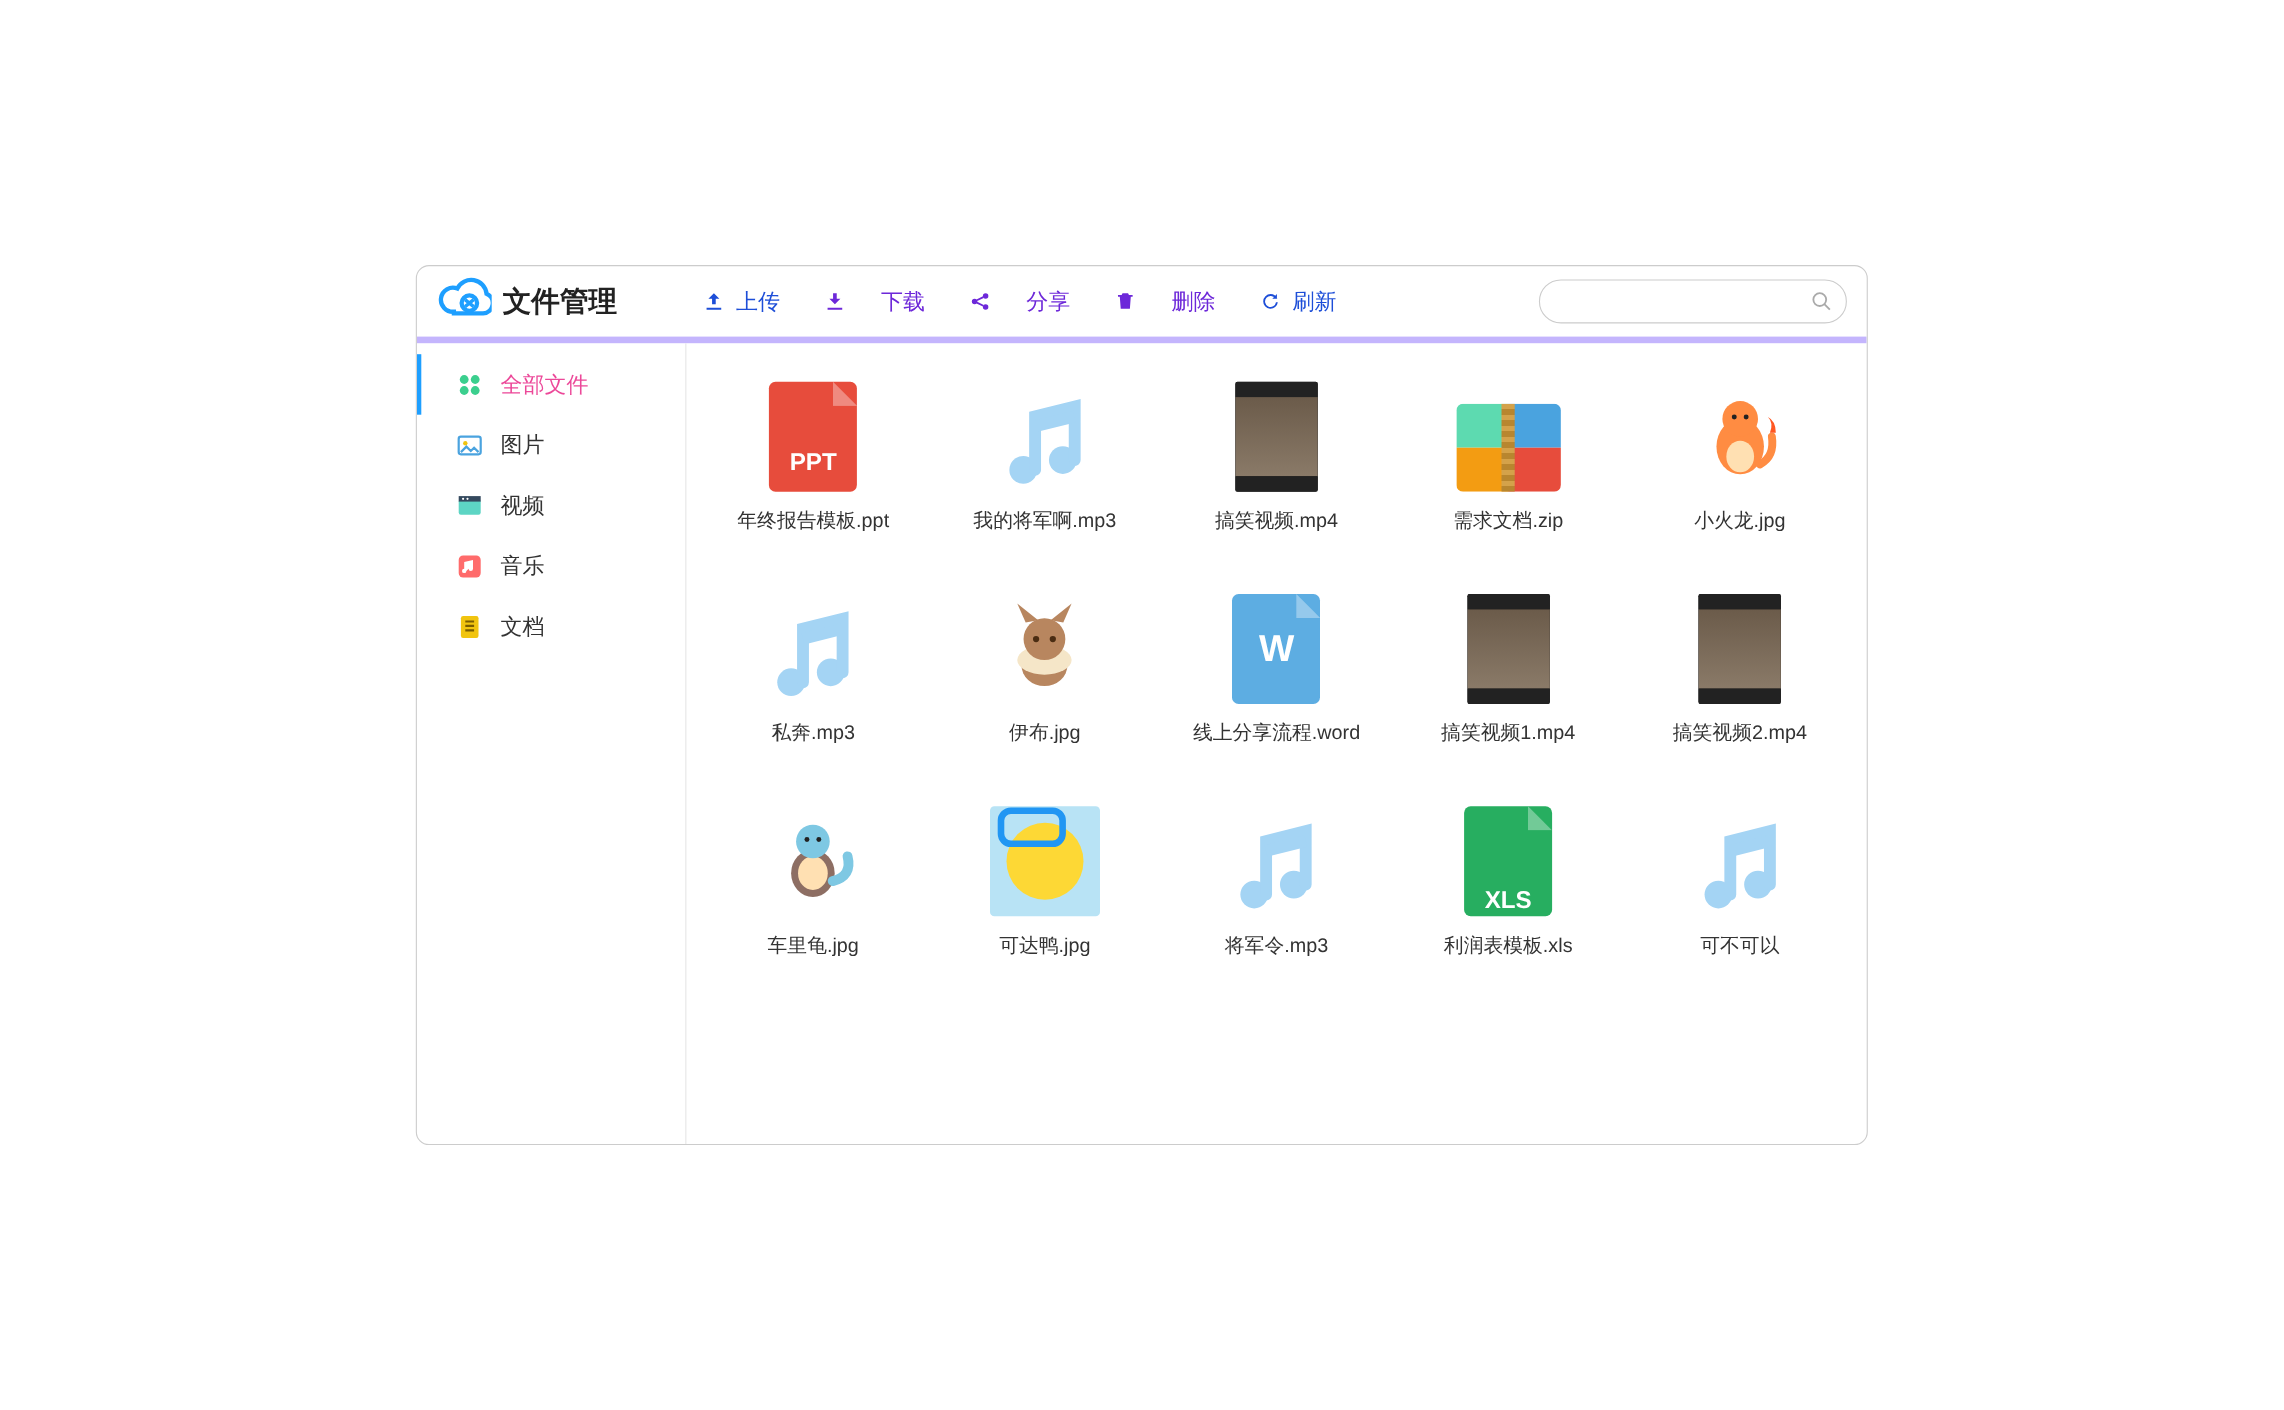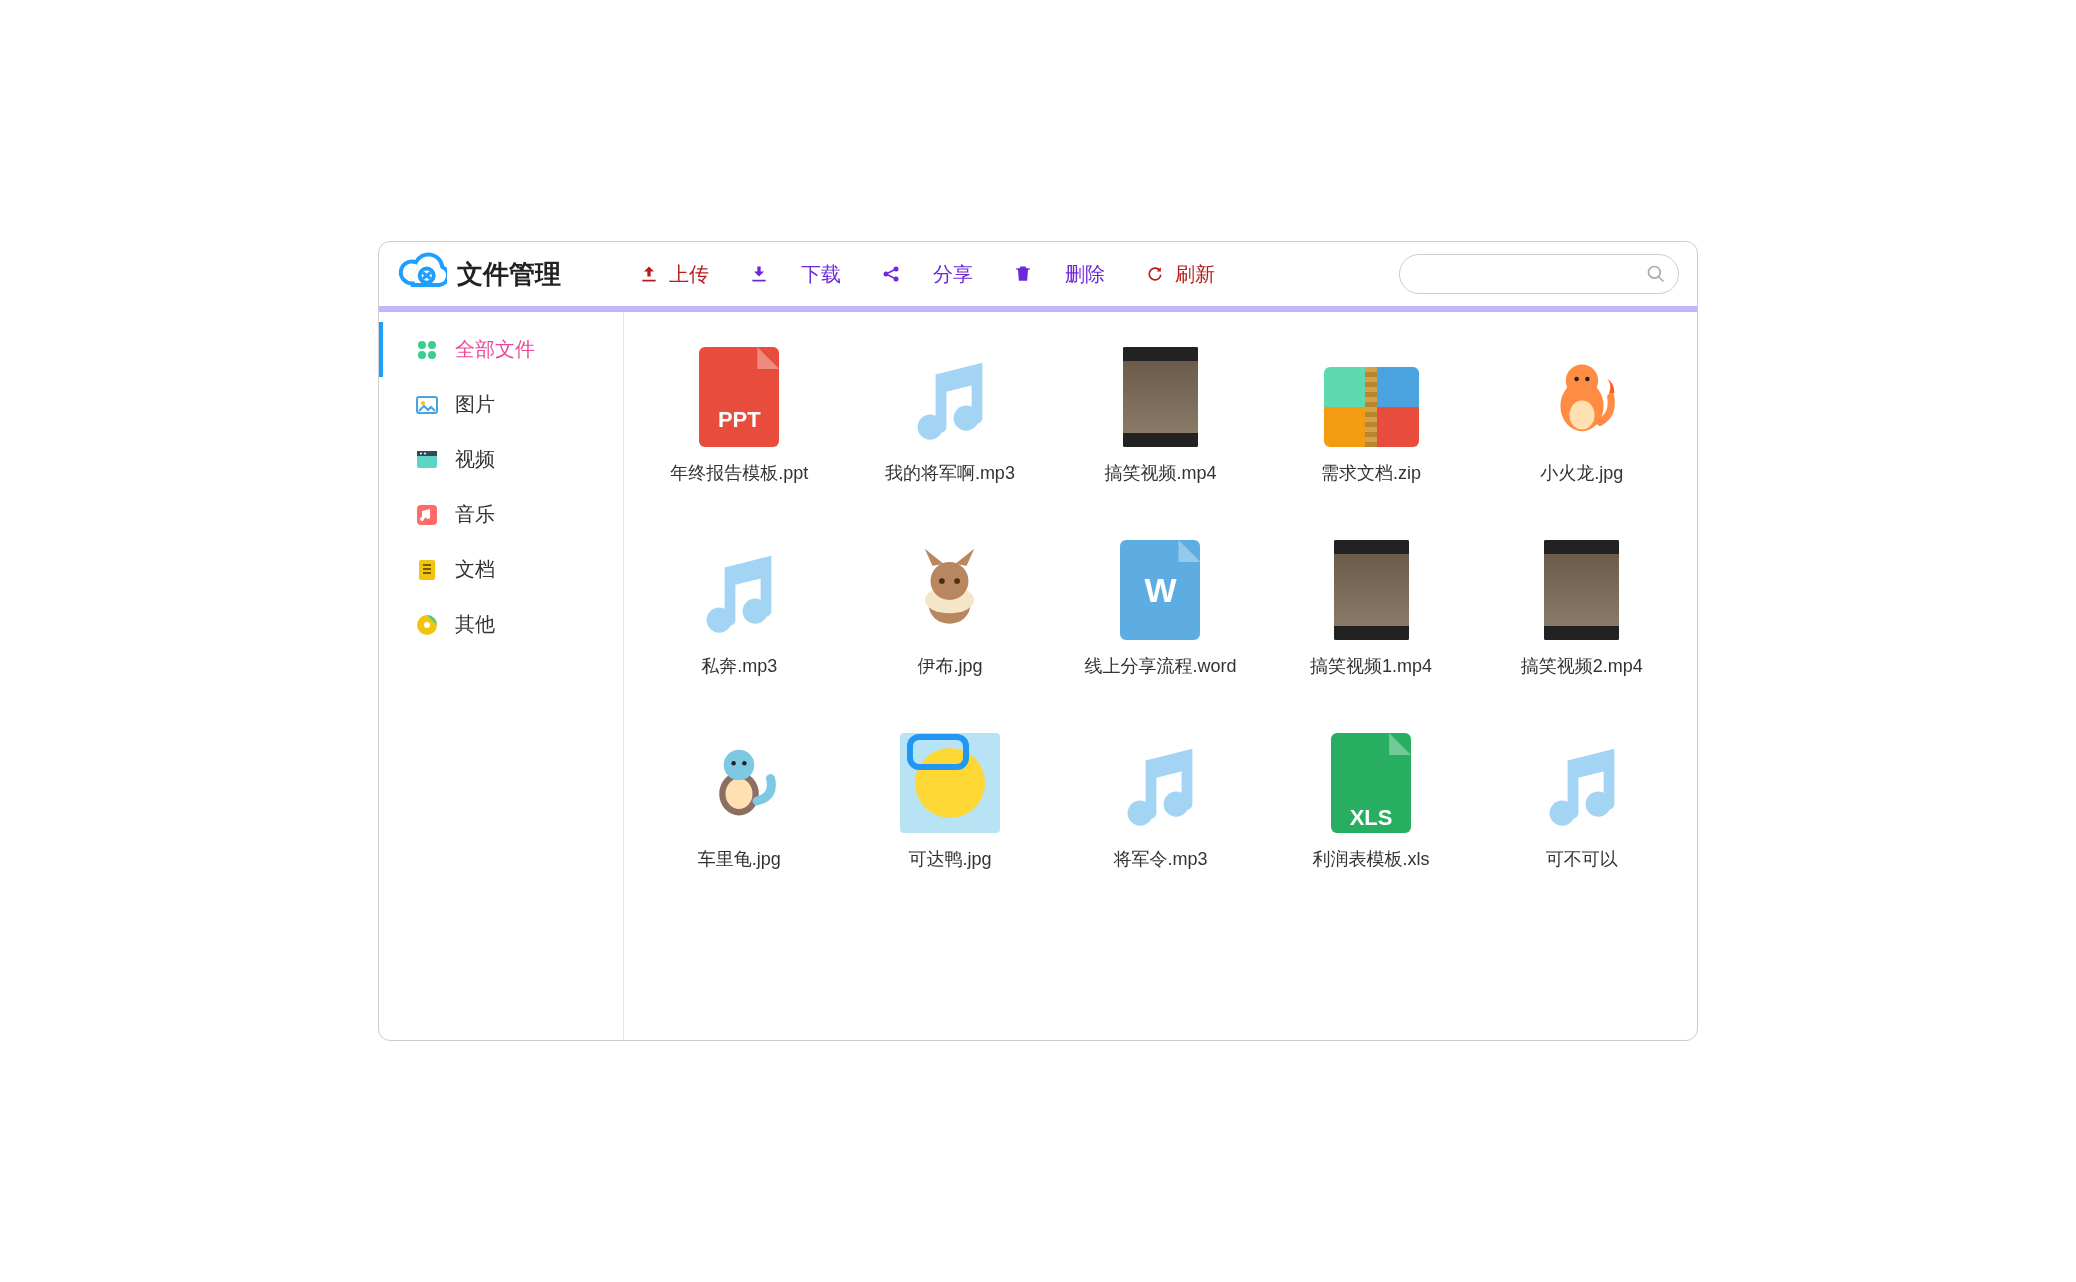--- a/index.html
+++ b/index.html
@@ -28,21 +28,21 @@
     border-bottom: 6px solid #c4b5fd;
     padding: 0 18px;
     gap: 8px;
   }
   .logo-block { display:flex; align-items:center; gap:10px; margin-right: 40px; }
   .logo-svg { width: 50px; height: 50px; }
   .app-title { font-size: 26px; font-weight: 700; color:#222; }
   .tb-actions { display:flex; gap: 40px; flex:1; margin-left: 30px; }
   .tb-btn {
     display:flex; align-items:center; gap:10px;
-    font-size: 20px; color:#b91c1c; cursor:pointer;
+    font-size: 20px; color:#1d4ed8; cursor:pointer;
     background:none; border:none;
   }
   .tb-btn.disabled { color:#6d28d9; cursor:default;gap:32px; }
   .tb-btn svg { width:20px; height:20px; }
   .search-wrap {
     width: 280px; height: 40px;
     border:1px solid #ccc; border-radius: 20px;
     display:flex; align-items:center; padding: 0 12px;
   }
   .search-input {
@@ -269,30 +269,20 @@
       </div>
       <div class="side-item">
         <span class="side-icon">
           <svg viewBox="0 0 24 24" width="24" height="24">
               <rect x="4" y="2" width="16" height="20" rx="2" fill="#f1c40f"></rect>
               <path d="M8 7h8M8 11h8M8 15h8" stroke="#7a5c00" stroke-width="2"></path>
             </svg>
         </span>
         <span>文档</span>
       </div>
-      <div class="side-item">
-        <span class="side-icon">
-          <svg viewBox="0 0 24 24" width="24" height="24">
-              <circle cx="12" cy="12" r="10" fill="#f1c40f"></circle>
-              <circle cx="12" cy="12" r="3" fill="#fff"></circle>
-              <path d="M12 2a10 10 0 0 1 10 10" fill="#3bcf8e"></path>
-            </svg>
-        </span>
-        <span>其他</span>
-      </div>
     </div>
 
     <div class="content">
       <div class="grid" id="file-grid">
           <div class="file-item">
     <div class="thumb">
               <div class="ppt-icon">PPT</div>
             </div>
     <div class="file-name">年终报告模板.ppt</div>
           </div>

